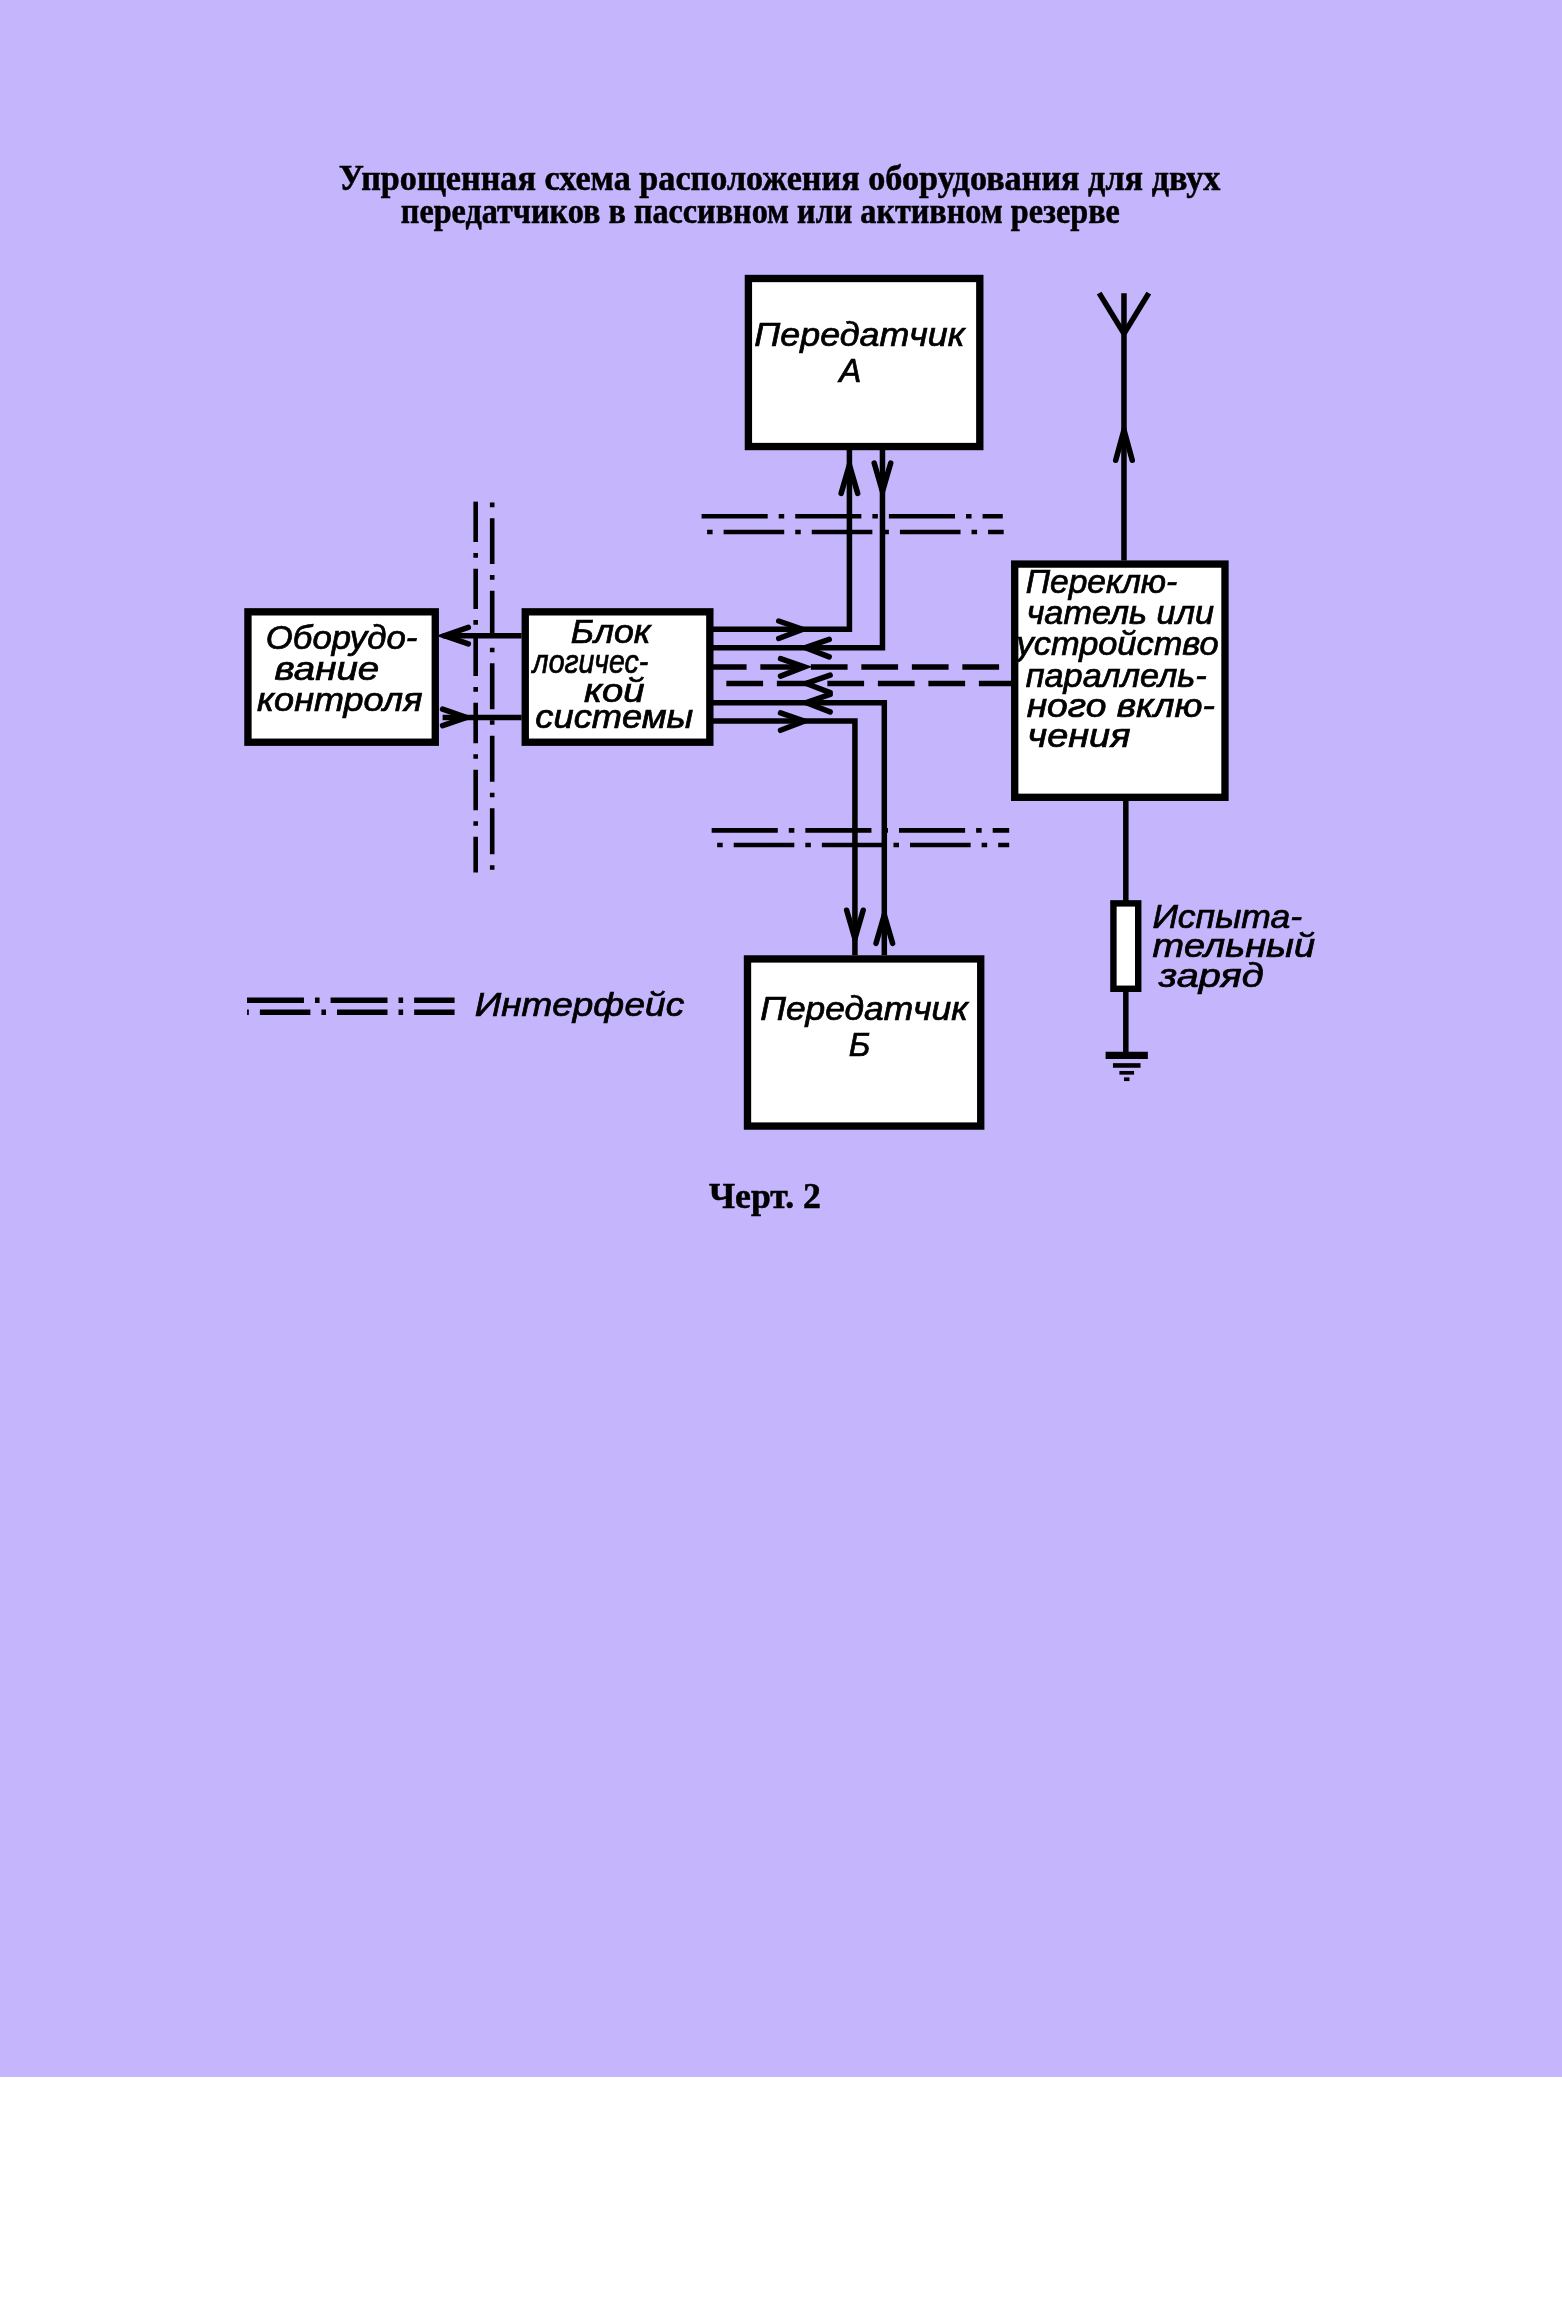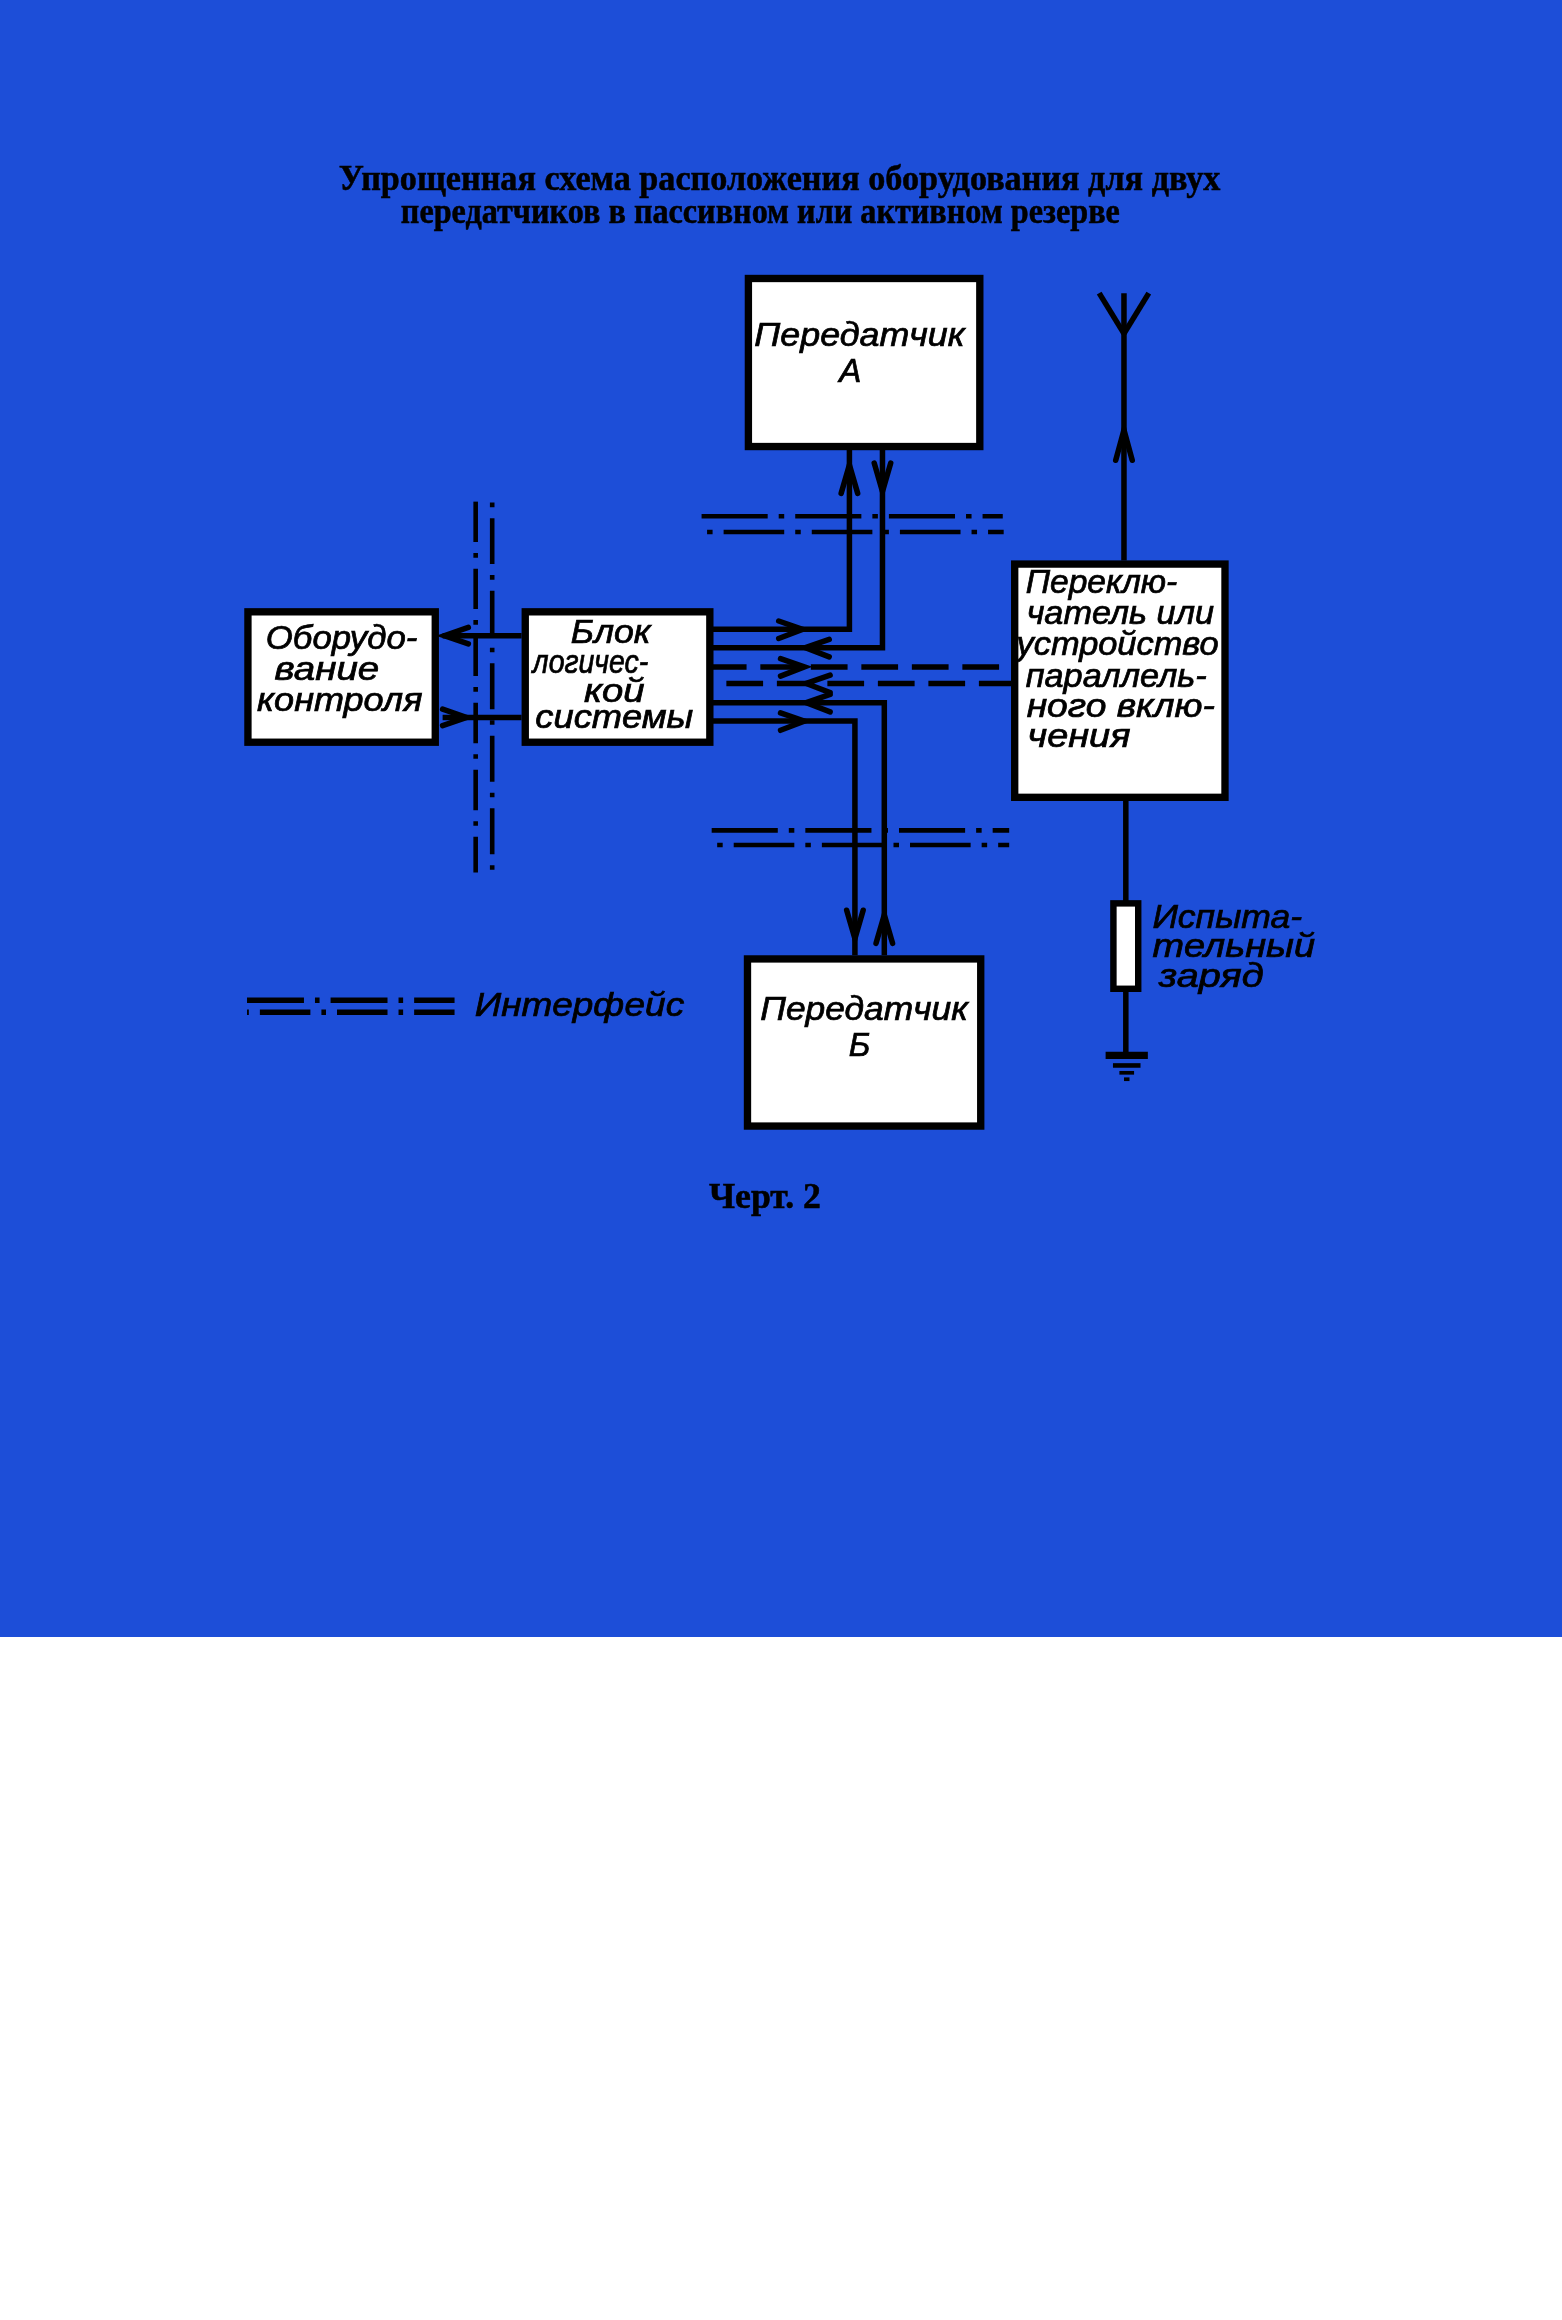--- a/index.html
+++ b/index.html
@@ -1,16 +1,16 @@
 <!DOCTYPE html>
 <html style="font-size:14.7px"><head>
 <meta charset="utf-8">
 <style>
   html,body{margin:0;padding:0;background:#ffffff;}
-  #page{position:relative;width:1562px;height:1637px;background:#1d4ed8;overflow:hidden;}
+  #page{position:relative;width:1562px;height:2077px;background:#c4b5fd;overflow:hidden;}
   svg{position:absolute;left:0;top:0;}
   text{fill:#000;}
   .lbl{font-family:"Liberation Sans",sans-serif;font-style:italic;font-size:36px;stroke:#000;stroke-width:0.8px;}
   .ttl{font-family:"Liberation Serif",serif;font-weight:bold;font-size:40px;stroke:#000;stroke-width:0.6px;}
 </style>
 </head>
 <body>
 <div id="page">
 <svg width="1562" height="2321" viewBox="0 0 1701 2527">
 

